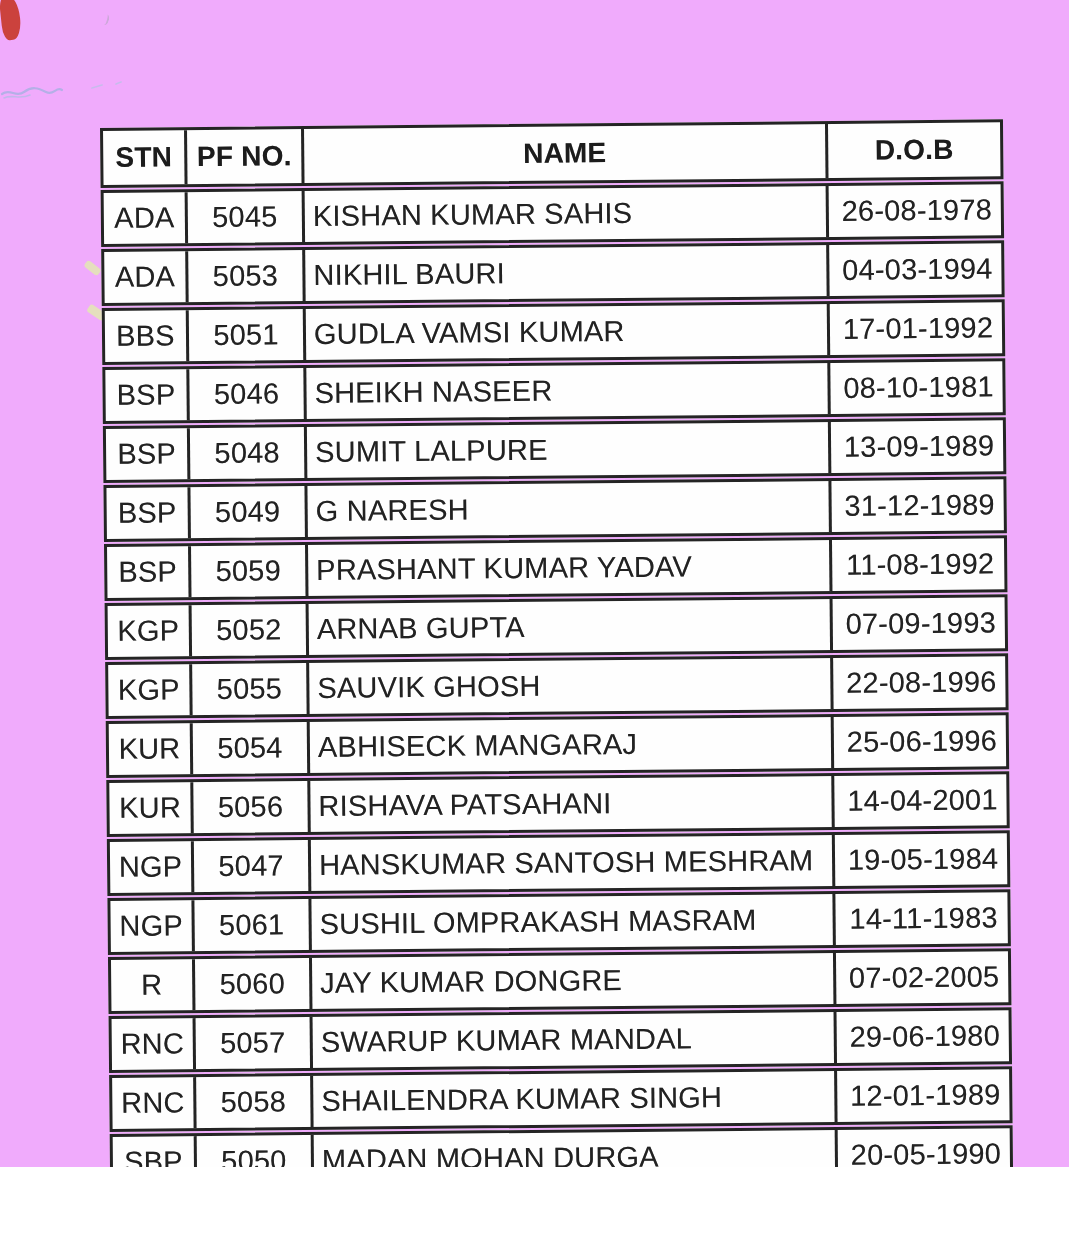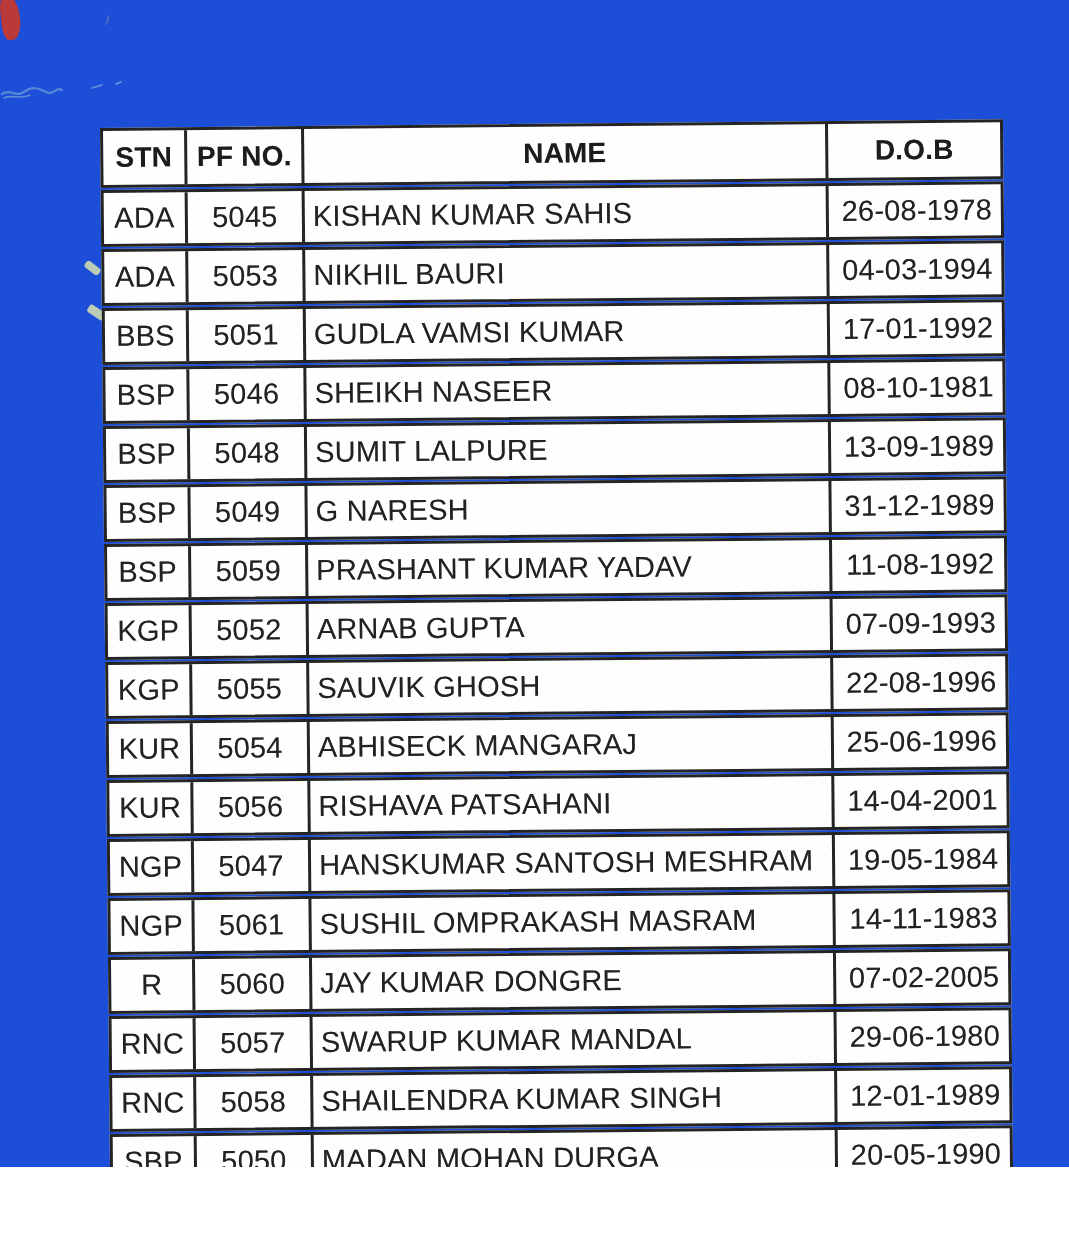--- a/index.html
+++ b/index.html
@@ -5,21 +5,21 @@
   html, body {
     margin: 0; padding: 0;
     width: 1069px; height: 1259px;
     background: #ffffff;
     font-family: "Liberation Sans", sans-serif;
     overflow: hidden;
   }
   .page {
     position: relative;
     width: 1069px; height: 1167px;
-    background: #1d4ed8;
+    background: #f0abfc;
     overflow: hidden;
   }
 
   
   .doc-table {
     position: absolute;
     left: 100px; top: 128px;
     width: 903px;
     transform: rotate(-0.55deg);
     transform-origin: 0 0;

